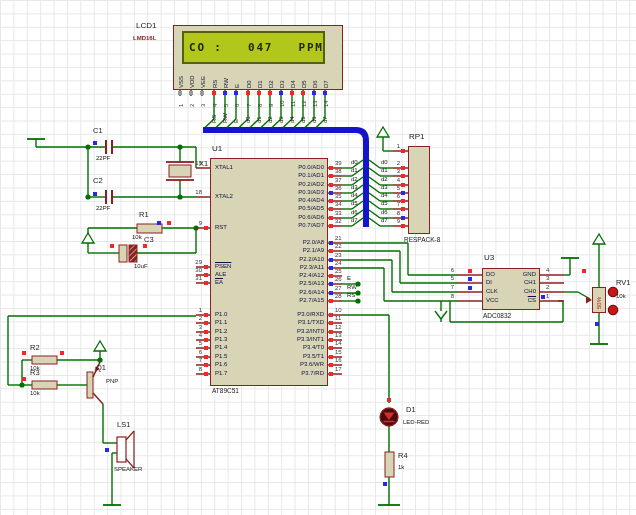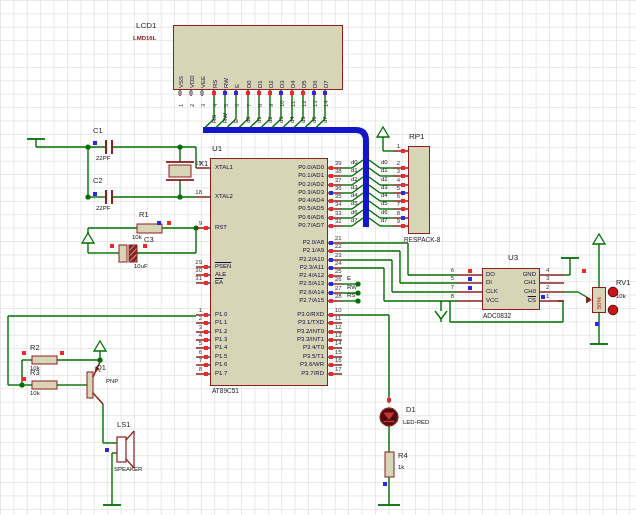--- a/index.html
+++ b/index.html
@@ -23,20 +23,23 @@
   .lcd-screen{position:absolute;left:182px;top:31px;width:143px;height:33px;background:#b2c61c;border:2px solid #55600a;box-sizing:border-box;z-index:4}
   .lcd-text{position:absolute;left:5px;top:8px;font-family:"DejaVu Sans Mono",monospace;font-weight:bold;font-size:11px;letter-spacing:1.8px;color:#1b2800;white-space:pre}
   .potpct{color:#c01010}
 </style>
 </head>
 <body>
 
 <div id="canvas">
 
   <div class="comp" style="left:173px;top:25px;width:170px;height:65px"></div>
+  <div class="lcd-screen">
+    <div class="lcd-text">CO :   047   PPM</div>
+  </div>
   <div class="comp" style="left:210px;top:158px;width:118px;height:228px"></div>
   <div class="comp" style="left:408px;top:146px;width:22px;height:88px"></div>
   <div class="comp" style="left:482px;top:268px;width:58px;height:42px"></div>
   <div class="comp" style="left:592px;top:287px;width:14px;height:26px"></div>
 
   <svg id="wires" width="636" height="515">
     <defs>
       <pattern id="hatch" width="4" height="4" patternUnits="userSpaceOnUse" patternTransform="rotate(45)">
         <rect width="4" height="4" fill="#8b2020"></rect>
         <line x1="0" y1="0" x2="0" y2="4" stroke="#d8d4b6" stroke-width="1.4"></line>
@@ -353,21 +356,21 @@
       <rect x="595" y="322" width="4" height="4" fill="#2828e8"></rect>
     </svg>
 
   <div id="static">
     <div class="lbl big" style="left:136px;top:22px">LCD1</div>
     <div class="lbl sm maroon" style="left:133px;top:35px">LMD16L</div>
     <div class="lbl big" style="left:212px;top:145px">U1</div>
     <div class="lbl md" style="left:212px;top:388px">AT89C51</div>
     <div class="lbl big" style="left:409px;top:133px">RP1</div>
     <div class="lbl md" style="left:404px;top:237px">RESPACK-8</div>
-    <div class="lbl big" style="left:508px;top:254px">U3</div>
+    <div class="lbl big" style="left:484px;top:254px">U3</div>
     <div class="lbl md" style="left:483px;top:313px">ADC0832</div>
     <div class="lbl" style="left:93px;top:127px">C1</div>
     <div class="lbl sm" style="left:96px;top:155px">22PF</div>
     <div class="lbl" style="left:93px;top:177px">C2</div>
     <div class="lbl sm" style="left:96px;top:205px">22PF</div>
     <div class="lbl" style="left:199px;top:160px">X1</div>
     <div class="lbl" style="left:139px;top:211px">R1</div>
     <div class="lbl sm" style="left:132px;top:234px">10k</div>
     <div class="lbl" style="left:144px;top:236px">C3</div>
     <div class="lbl sm" style="left:134px;top:263px">10uF</div>

